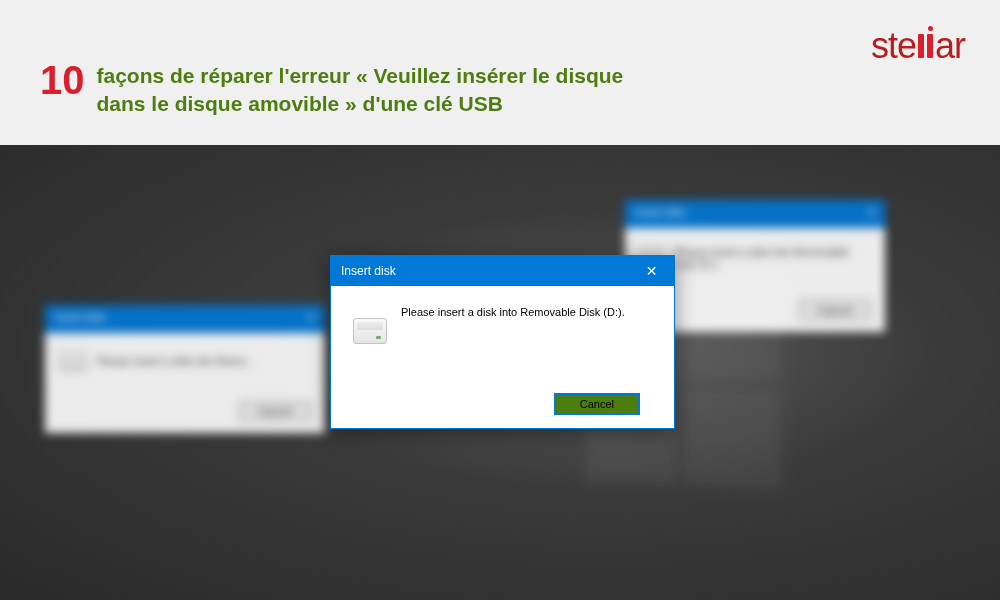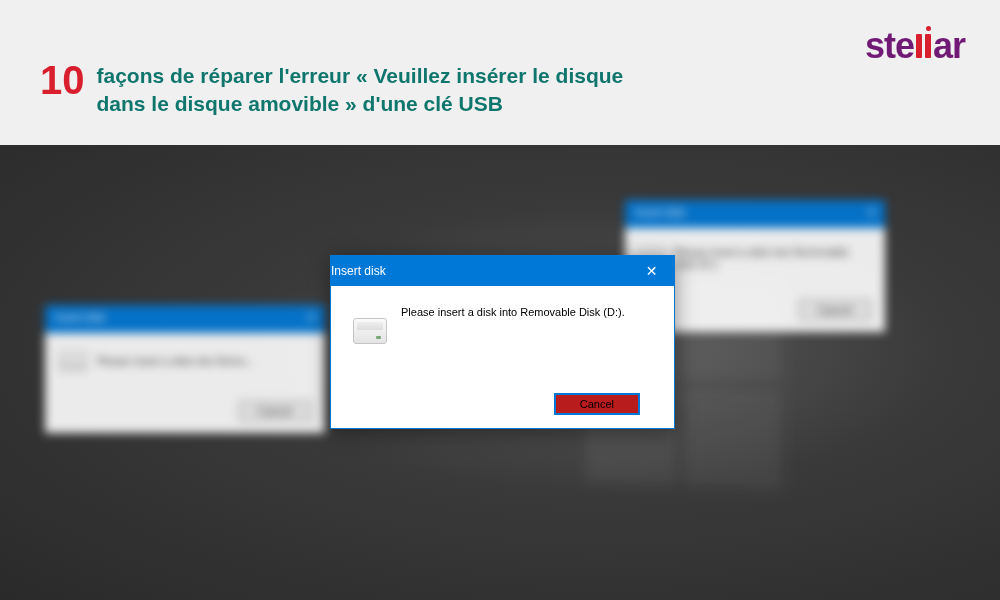--- a/index.html
+++ b/index.html
@@ -16,22 +16,22 @@
       height: 145px;
       background: #f0f0f0;
       position: relative;
       padding: 20px 40px;
     }
     .logo {
       position: absolute;
       right: 35px;
       top: 25px;
       font-size: 36px;
-      font-weight: 700;
-      color: #701a75;
+      font-weight: 400;
+      color: #b91c1c;
       letter-spacing: -1px;
       font-family: Arial, sans-serif;
       margin-left: 44px;
     }
     .logo .red-bars {
       display: inline-flex;
       gap: 3px;
       vertical-align: middle;
       margin: 0 2px;
       position: relative;
@@ -62,21 +62,21 @@
     }
     .big-number {
       font-size: 40px;
       font-weight: 800;
       color: #d91e2e;
       line-height: 0.9;
     }
     .title-text {
       font-size: 21px;
       font-weight: 700;
-      color: #0f766e;
+      color: #4d7c0f;
       line-height: 1.35;
       max-width: 560px;
     }
     .desktop-area {
       width: 100%;
       height: 455px;
       background: radial-gradient(ellipse at 60% 45%, #5a5a5a 0%, #3a3a3a 40%, #2a2a2a 100%);
       position: relative;
       overflow: hidden;
     }
@@ -159,20 +159,21 @@
       width: 345px;
       border: 1px solid #0078d7;
       box-shadow: 0 4px 20px rgba(0,0,0,0.4);
     }
     .main-titlebar {
       background: #0078d7;
       height: 30px;
       display: flex;
       align-items: center;
       justify-content: space-between;
+      padding-left: 10px;
     }
     .main-title {
       color: #fff;
       font-size: 12px;
     }
     .close-btn {
       width: 45px;
       height: 30px;
       display: flex;
       align-items: center;
@@ -227,21 +228,21 @@
       color: #000;
       padding-top: 2px;
     }
     .button-row {
       text-align: right;
       padding-right: 4px;
     }
     .cancel-btn {
       padding: 3px 24px;
       font-size: 11px;
-      background: #b91c1c;
+      background: #4d7c0f;
       border: 1px solid #0078d7;
       box-shadow: 0 0 0 1px #0078d7;
       cursor: pointer;
       font-family: inherit;
     }
   </style>
 </head>
 <body>
 
 <div class="header">

